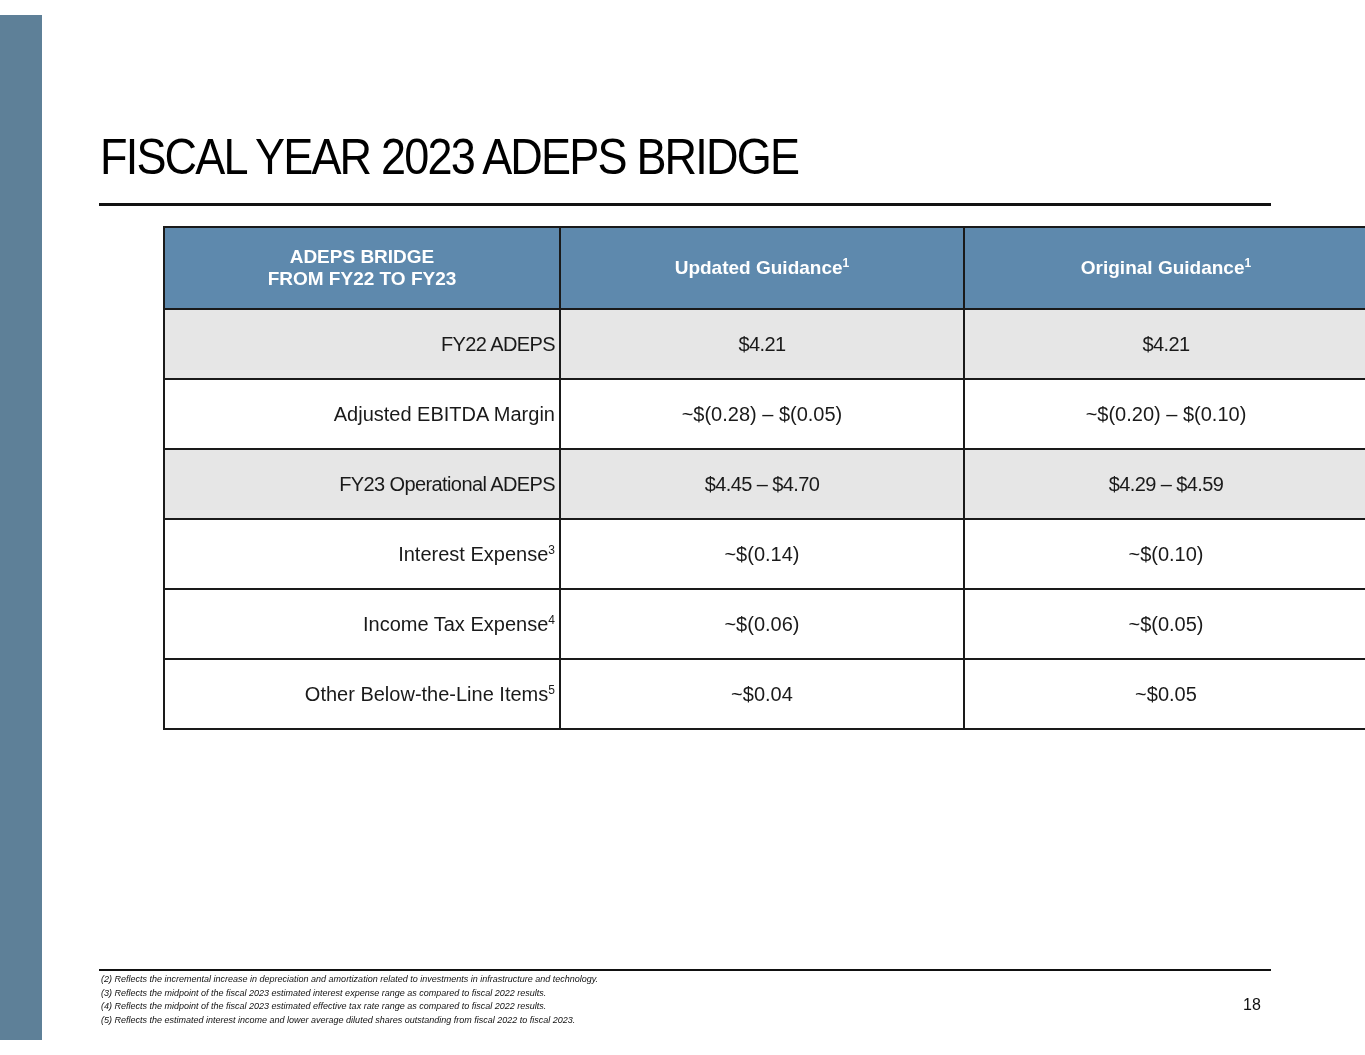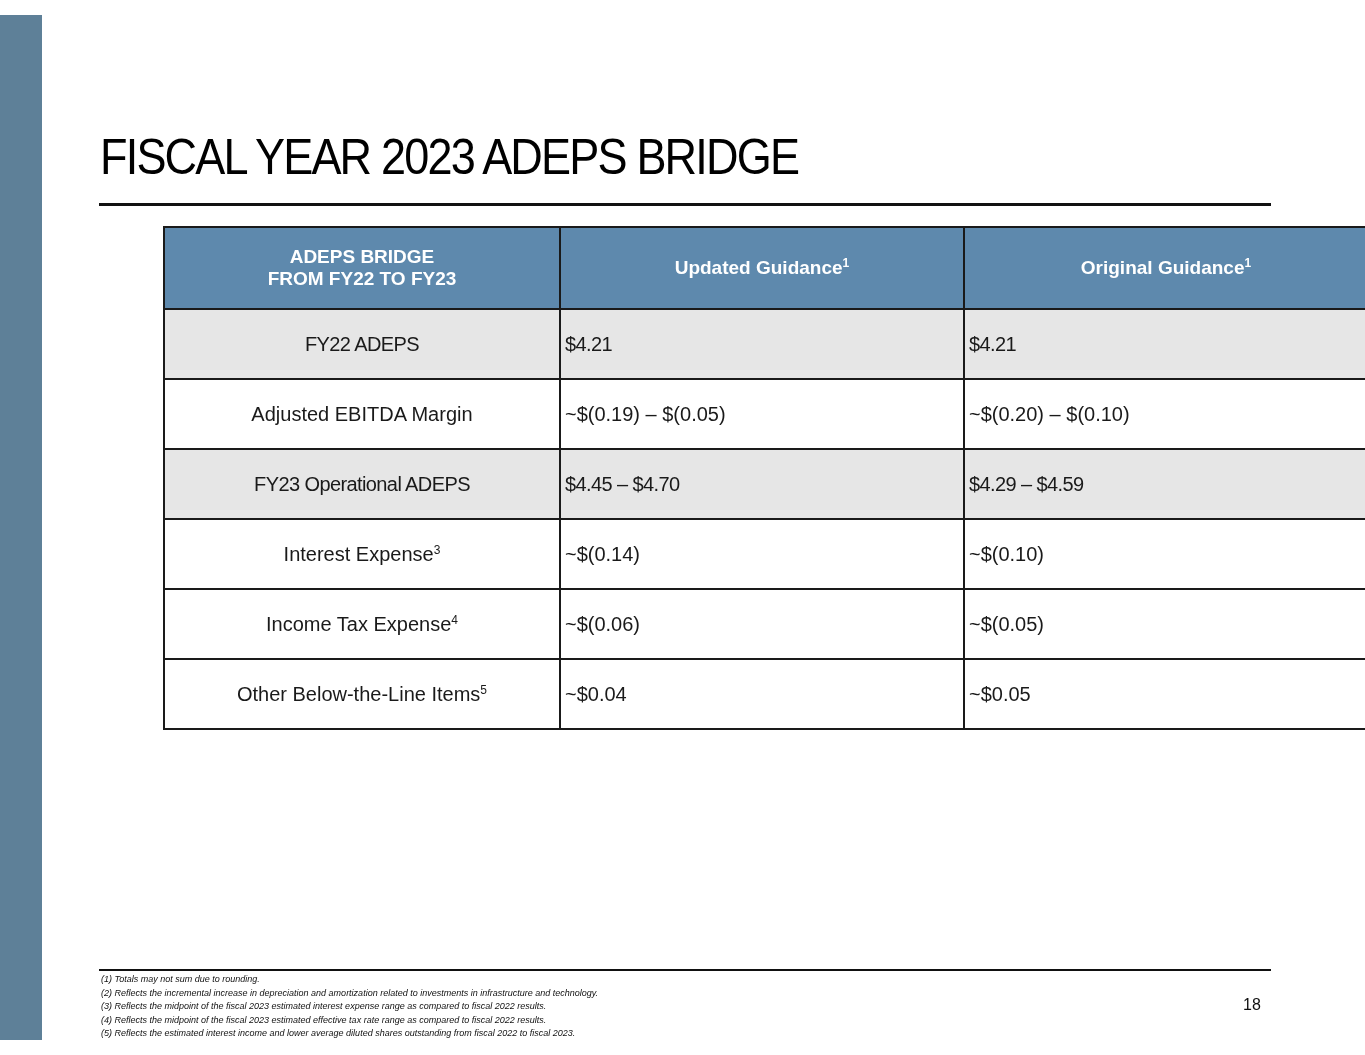--- a/index.html
+++ b/index.html
@@ -76,22 +76,22 @@
     table.bridge th sup, table.bridge td sup {
       font-size: 12px;
       vertical-align: 7px;
       line-height: 0;
     }
     table.bridge td {
       height: 68px;
       font-size: 20px;
       color: #1a1a1a;
     }
-    table.bridge td.label { text-align: center; }
-    table.bridge td.num { text-align: left; margin-left: 32px; }
+    table.bridge td.label { text-align: right; }
+    table.bridge td.num { text-align: center; margin-left: 32px; }
     table.bridge tr.shaded td {
       background: #e6e6e6;
       letter-spacing: -0.6px;
     }
     col.c1 { width: 344px; }
     col.c2 { width: 351px; }
     col.c3 { width: 351px; }
     .footnotes {
       position: absolute;
       left: 101px;
@@ -139,21 +139,21 @@
     </tr>
   </thead>
   <tbody id="table-body">
     <tr class="shaded">
       <td class="label"><span>FY22 ADEPS</span><sup></sup></td>
       <td class="num">$4.21</td>
       <td class="num">$4.21</td>
     </tr>
     <tr>
       <td class="label"><span>Adjusted EBITDA Margin</span><sup></sup></td>
-      <td class="num">~$(0.19) – $(0.05)</td>
+      <td class="num">~$(0.28) – $(0.05)</td>
       <td class="num">~$(0.20) – $(0.10)</td>
     </tr>
     <tr class="shaded">
       <td class="label"><span>FY23 Operational ADEPS</span><sup></sup></td>
       <td class="num">$4.45 – $4.70</td>
       <td class="num">$4.29 – $4.59</td>
     </tr>
     <tr>
       <td class="label"><span>Interest Expense</span><sup>3</sup></td>
       <td class="num">~$(0.14)</td>
@@ -168,20 +168,19 @@
       <td class="label"><span>Other Below-the-Line Items</span><sup>5</sup></td>
       <td class="num">~$0.04</td>
       <td class="num">~$0.05</td>
     </tr>
   </tbody>
 </table>
 
 <div class="rule-bottom"></div>
 
 <div class="footnotes">
-  <div>(1) Totals may not sum due to rounding.</div>
   <div>(2) Reflects the incremental increase in depreciation and amortization related to investments in infrastructure and technology.</div>
   <div>(3) Reflects the midpoint of the fiscal 2023 estimated interest expense range as compared to fiscal 2022 results.</div>
   <div>(4) Reflects the midpoint of the fiscal 2023 estimated effective tax rate range as compared to fiscal 2022 results.</div>
   <div>(5) Reflects the estimated interest income and lower average diluted shares outstanding from fiscal 2022 to fiscal 2023.</div>
 </div>
 
 <div class="page-number">18</div>
 
 </body></html>

